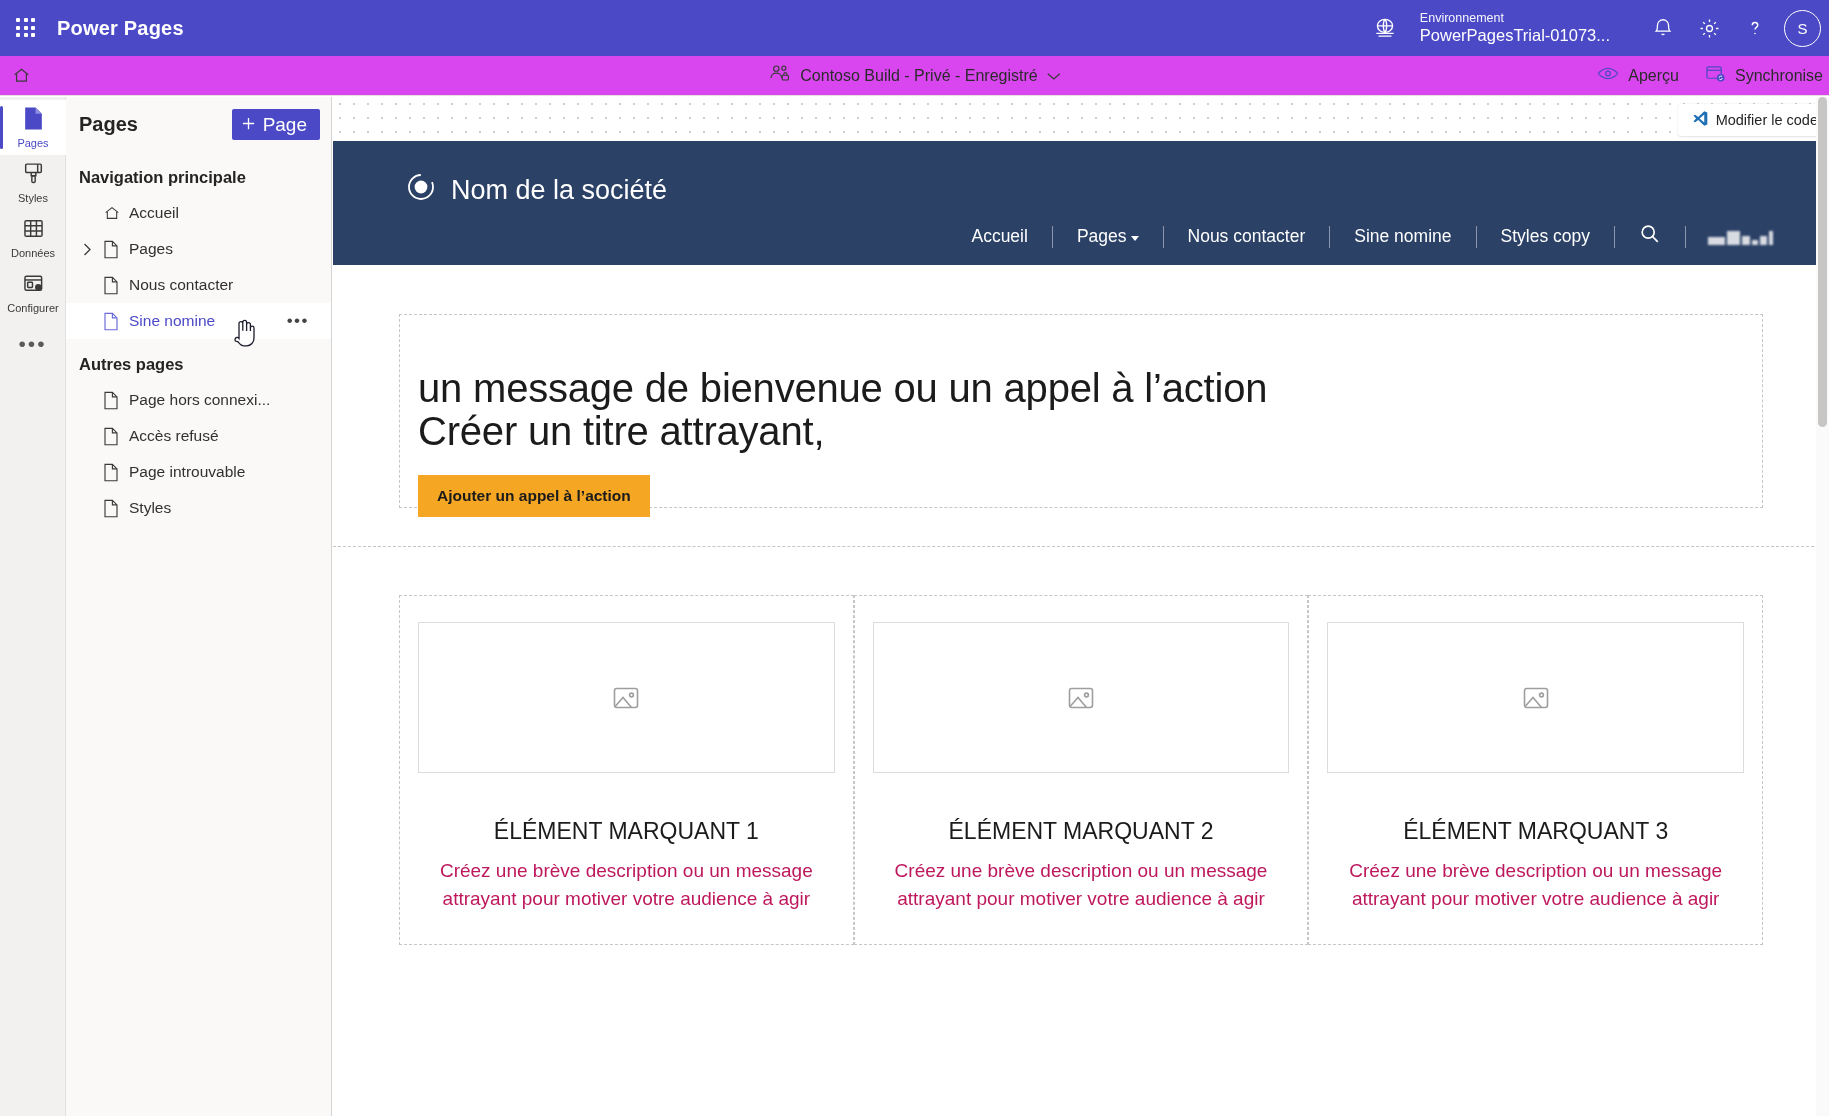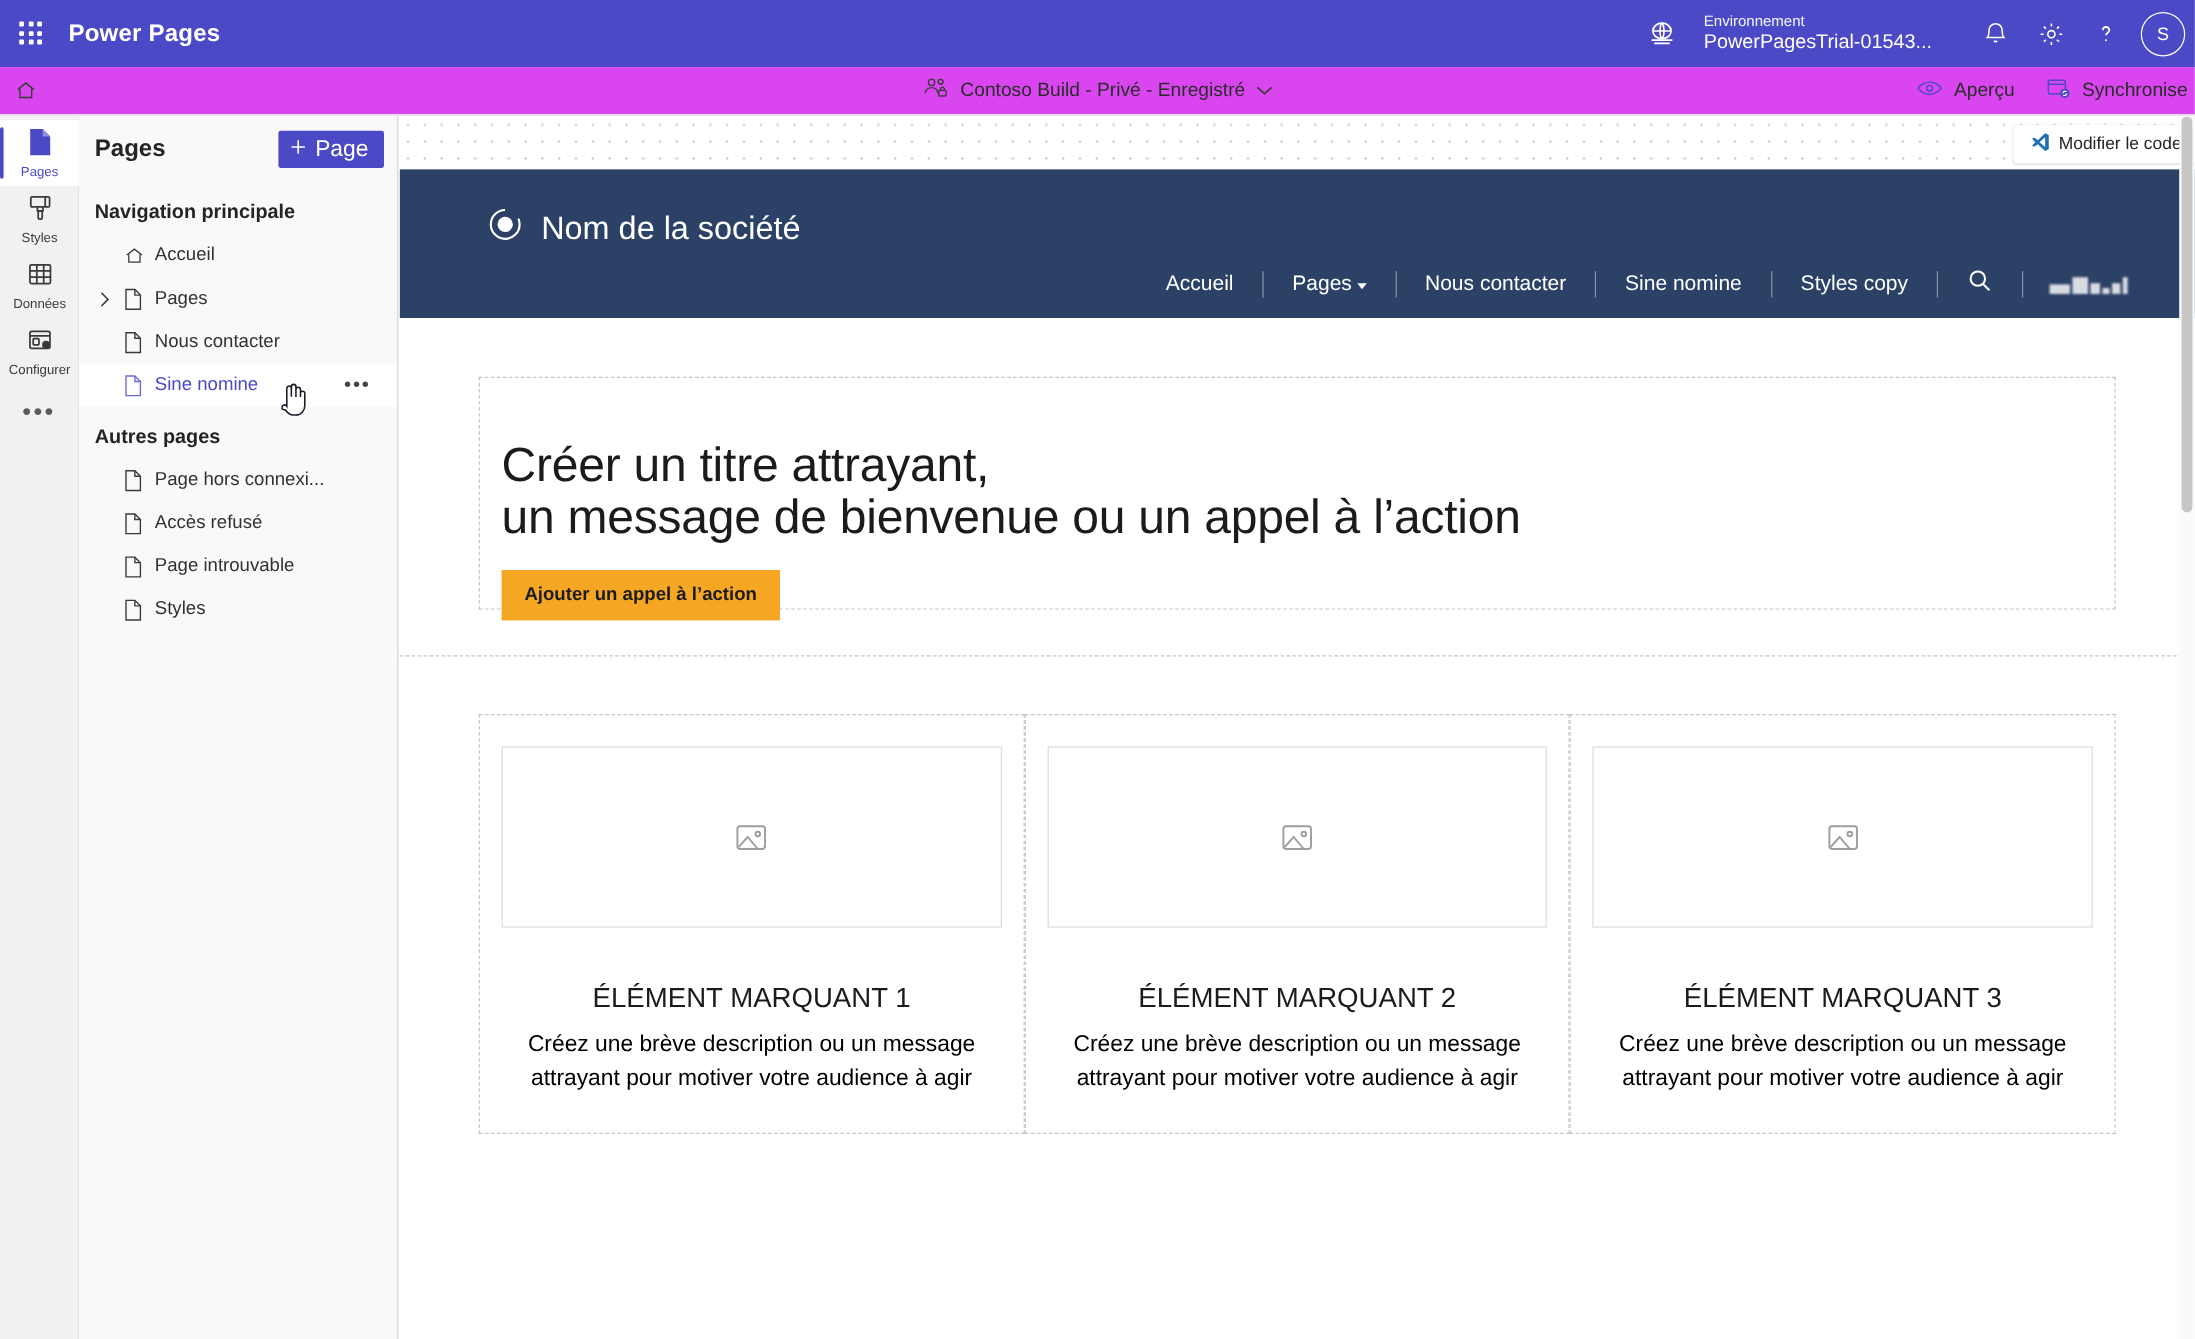--- a/index.html
+++ b/index.html
@@ -226,21 +226,21 @@
     min-height: 350px; text-align: center;
   }
   .card-img {
     border: 1px solid #dcdcdc; height: 151px;
     display: flex; align-items: center; justify-content: center;
   }
   .card-title {
     font-size: 23px; color: #1b1b1b; margin-top: 45px; font-weight: 400;
   }
   .card-desc {
-    font-size: 19px; color: #000000; line-height: 1.45; margin-top: 12px;
+    font-size: 19px; color: #be185d; line-height: 1.45; margin-top: 12px;
     padding: 0 6px;
   }
 
   
   .vscroll {
     position: absolute; top: 97px; right: 0; width: 13px; height: 1019px;
     background: #fafafa;
   }
   .vscroll .thumb {
     position:absolute; top: 0; left: 2px; width: 9px; height: 330px;
@@ -268,21 +268,21 @@
     <div class="env-block">
       <span class="globe-icon">
         <svg width="26" height="26" viewBox="0 0 24 24" fill="none" stroke="#ffffff" stroke-width="1.3">
           <ellipse cx="12" cy="10" rx="7" ry="6"></ellipse>
           <path d="M5 10h14M12 4c2 2 2 10 0 12M12 4c-2 2-2 10 0 12"></path>
           <path d="M4 17h16M6 19.5h12"></path>
         </svg>
       </span>
       <span class="env-text">
         <span class="env-label" style="display:block">Environnement</span>
-        <span class="env-value" style="display:block">PowerPagesTrial-01543...</span>
+        <span class="env-value" style="display:block">PowerPagesTrial-01073...</span>
       </span>
     </div>
 
     <div class="tb-icon">
       <svg width="22" height="22" viewBox="0 0 24 24" fill="none" stroke="#ffffff" stroke-width="1.4">
         <path d="M6 9a6 6 0 0112 0c0 5 1.5 6.5 1.5 6.5h-15S6 14 6 9z"></path>
         <path d="M10.5 18.5a1.8 1.8 0 003 0"></path>
       </svg>
     </div>
     <div class="tb-icon">
@@ -604,22 +604,22 @@
             <i style="width:6px;height:5px"></i>
             <i style="width:7px;height:9px"></i>
             <i style="width:4px;height:14px"></i>
         </span>
       </div>
     </div>
 
     <div class="hero-wrap">
       <div class="hero-box">
         <div class="hero-h1">
+          <div>un message de bienvenue ou un appel à l’action</div>
           <div>Créer un titre attrayant,</div>
-          <div>un message de bienvenue ou un appel à l’action</div>
         </div>
         <button class="cta-btn">Ajouter un appel à l’action</button>
       </div>
     </div>
 
     <div class="cards-wrap">
 
       <div class="card">
         <div class="card-img">
           <svg width="32" height="32" viewBox="0 0 32 32" fill="none" stroke="#9e9e9e" stroke-width="1.6">

